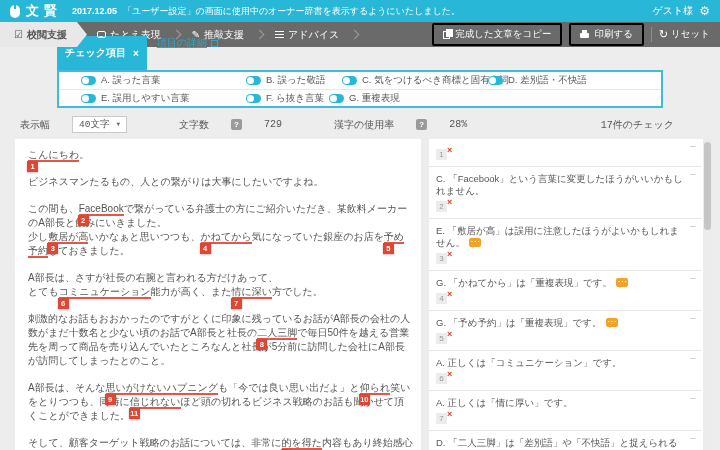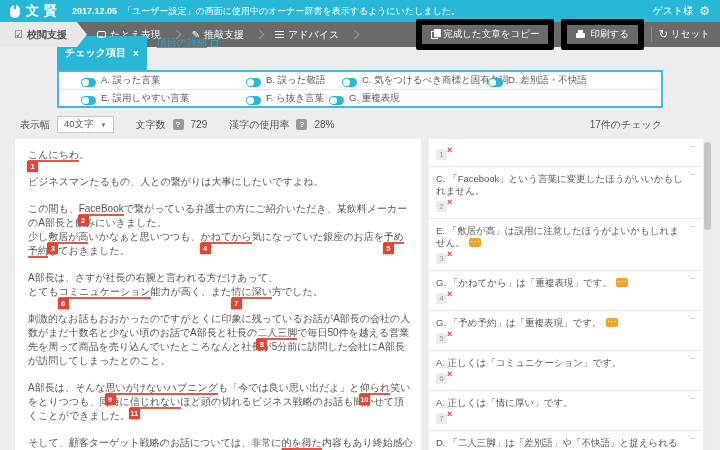--- a/index.html
+++ b/index.html
@@ -26,46 +26,46 @@
   .tabs{display:flex;align-items:center;height:100%;}
   .tab-act{height:100%;background:#e8e8e8;color:#555;font-size:10px;font-weight:bold;display:flex;align-items:center;gap:4px;padding:0 20px 0 14px;clip-path:polygon(0 0,calc(100% - 10px) 0,100% 50%,calc(100% - 10px) 100%,0 100%);cursor:pointer;}
   .tab-in{color:#fff;font-size:10px;display:flex;align-items:center;gap:4px;padding:0 10px;cursor:pointer;white-space:nowrap;}
   .chev{width:7px;height:7px;border-top:1px solid #9d9d9d;border-right:1px solid #9d9d9d;transform:rotate(45deg);margin:0 2px;flex:none;}
   .ic-checkbox::before{content:"☑";font-size:10px;}
   .ic-pencil::before{content:"✎";font-size:10px;}
   .ic-speech{width:9px;height:7px;border:1px solid currentColor;border-radius:2px;position:relative;display:inline-block;}
   .ic-speech::after{content:"";position:absolute;left:1px;bottom:-3px;border:2px solid transparent;border-top-color:currentColor;}
   .ic-list{width:9px;height:7px;display:inline-block;background:repeating-linear-gradient(to bottom,currentColor 0 1px,transparent 1px 3px);}
   .nav-right{margin-left:auto;display:flex;align-items:center;gap:7px;}
-  .nbtn{background:transparent;border:6px solid #000000;border-radius:2px;color:#fff;font-size:9.5px;padding:3px 9px;display:flex;align-items:center;gap:5px;cursor:pointer;font-family:inherit;white-space:nowrap;}
+  .nbtn{background:transparent;border:2px solid #000000;border-radius:2px;color:#fff;font-size:9.5px;padding:3px 9px;display:flex;align-items:center;gap:5px;cursor:pointer;font-family:inherit;white-space:nowrap;}
   .ic-copy{width:7px;height:8px;border:1px solid #fff;position:relative;display:inline-block;}
   .ic-copy::before{content:"";position:absolute;top:-3px;left:2px;width:7px;height:8px;background:#fff;}
   .ic-print{width:9px;height:5px;background:#fff;border-radius:1px;position:relative;display:inline-block;margin-top:2px;}
   .ic-print::before{content:"";position:absolute;top:-3px;left:2px;width:5px;height:3px;background:#fff;}
   .ndiv{width:1px;height:15px;background:#8d8d8d;}
   .nreset{background:none;border:none;color:#fff;font-size:9.5px;display:flex;align-items:center;gap:3px;cursor:pointer;font-family:inherit;white-space:nowrap;}
   .ic-reset{font-size:11px;line-height:1;}
 
   
   .check-wrap{margin:8px 0 0 57px;width:606px;}
   .tab-row{display:flex;align-items:flex-end;gap:10px;height:15px;}
   .chk-tab{background:var(--accent);color:#fff;font-size:10px;font-weight:bold;padding:10px 8px;display:flex;align-items:center;gap:7px;cursor:pointer;white-space:nowrap;}
   .chk-close{font-weight:bold;font-size:10px;cursor:pointer;}
   .detail-link{color:var(--link);font-size:10px;text-decoration:underline;display:flex;align-items:center;cursor:pointer;padding-bottom:20px;white-space:nowrap;}
   .ext{width:7px;height:7px;border:1px solid var(--link);display:inline-block;position:relative;margin-left:4px;}
   .ext::after{content:"↗";position:absolute;top:-5px;right:-4px;font-size:7px;color:var(--link);}
   .chk-box{border:2px solid #3fbcda;background:#fff;}
   .chk-row{height:17px;display:flex;align-items:center;padding-left:22px;}
   .chk-row + .chk-row{border-top:1px solid #e8e8e8;}
-  .chk-item{display:flex;align-items:flex-end;font-size:9.5px;color:#555;white-space:nowrap;cursor:pointer;}
+  .chk-item{display:flex;align-items:center;font-size:9.5px;color:#555;white-space:nowrap;cursor:pointer;}
   .tgl{width:15px;height:9px;background:var(--accent);border-radius:5px;position:relative;display:inline-block;margin-right:5px;flex:none;}
   .tgl::before{content:"";position:absolute;left:1px;top:1px;width:7px;height:7px;background:#fff;border-radius:50%;}
 
   
-  .stats{display:flex;align-items:center;padding:8px 58px 6px 20px;font-size:10px;color:#555;gap:7px;}
+  .stats{display:flex;align-items:center;padding:8px 46px 6px 20px;font-size:10px;color:#555;gap:22px;font-family:Liberation Mono, monospace;}
   .sel{background:#ffffff;border:1px solid #c9c9c9;padding:1px 6px;font-size:9.5px;display:inline-flex;align-items:center;gap:7px;cursor:pointer;white-space:nowrap;}
   .car{font-size:6px;color:#666;}
   .help{width:11px;height:11px;background:#9a9a9a;color:#fff;border-radius:2px;font-size:8px;font-weight:bold;display:inline-flex;align-items:center;justify-content:center;flex:none;cursor:pointer;}
   .ssp{flex:1;}
   .gap{width:8px;}
 
   
   .main{display:flex;padding:0 8px 0 15px;gap:8px;height:314px;}
   .editor{width:406px;background:#fff;padding:9px 8px 20px 13px;font-size:10px;line-height:14px;overflow:hidden;height:100%;}
   .para{margin-bottom:13px;}

